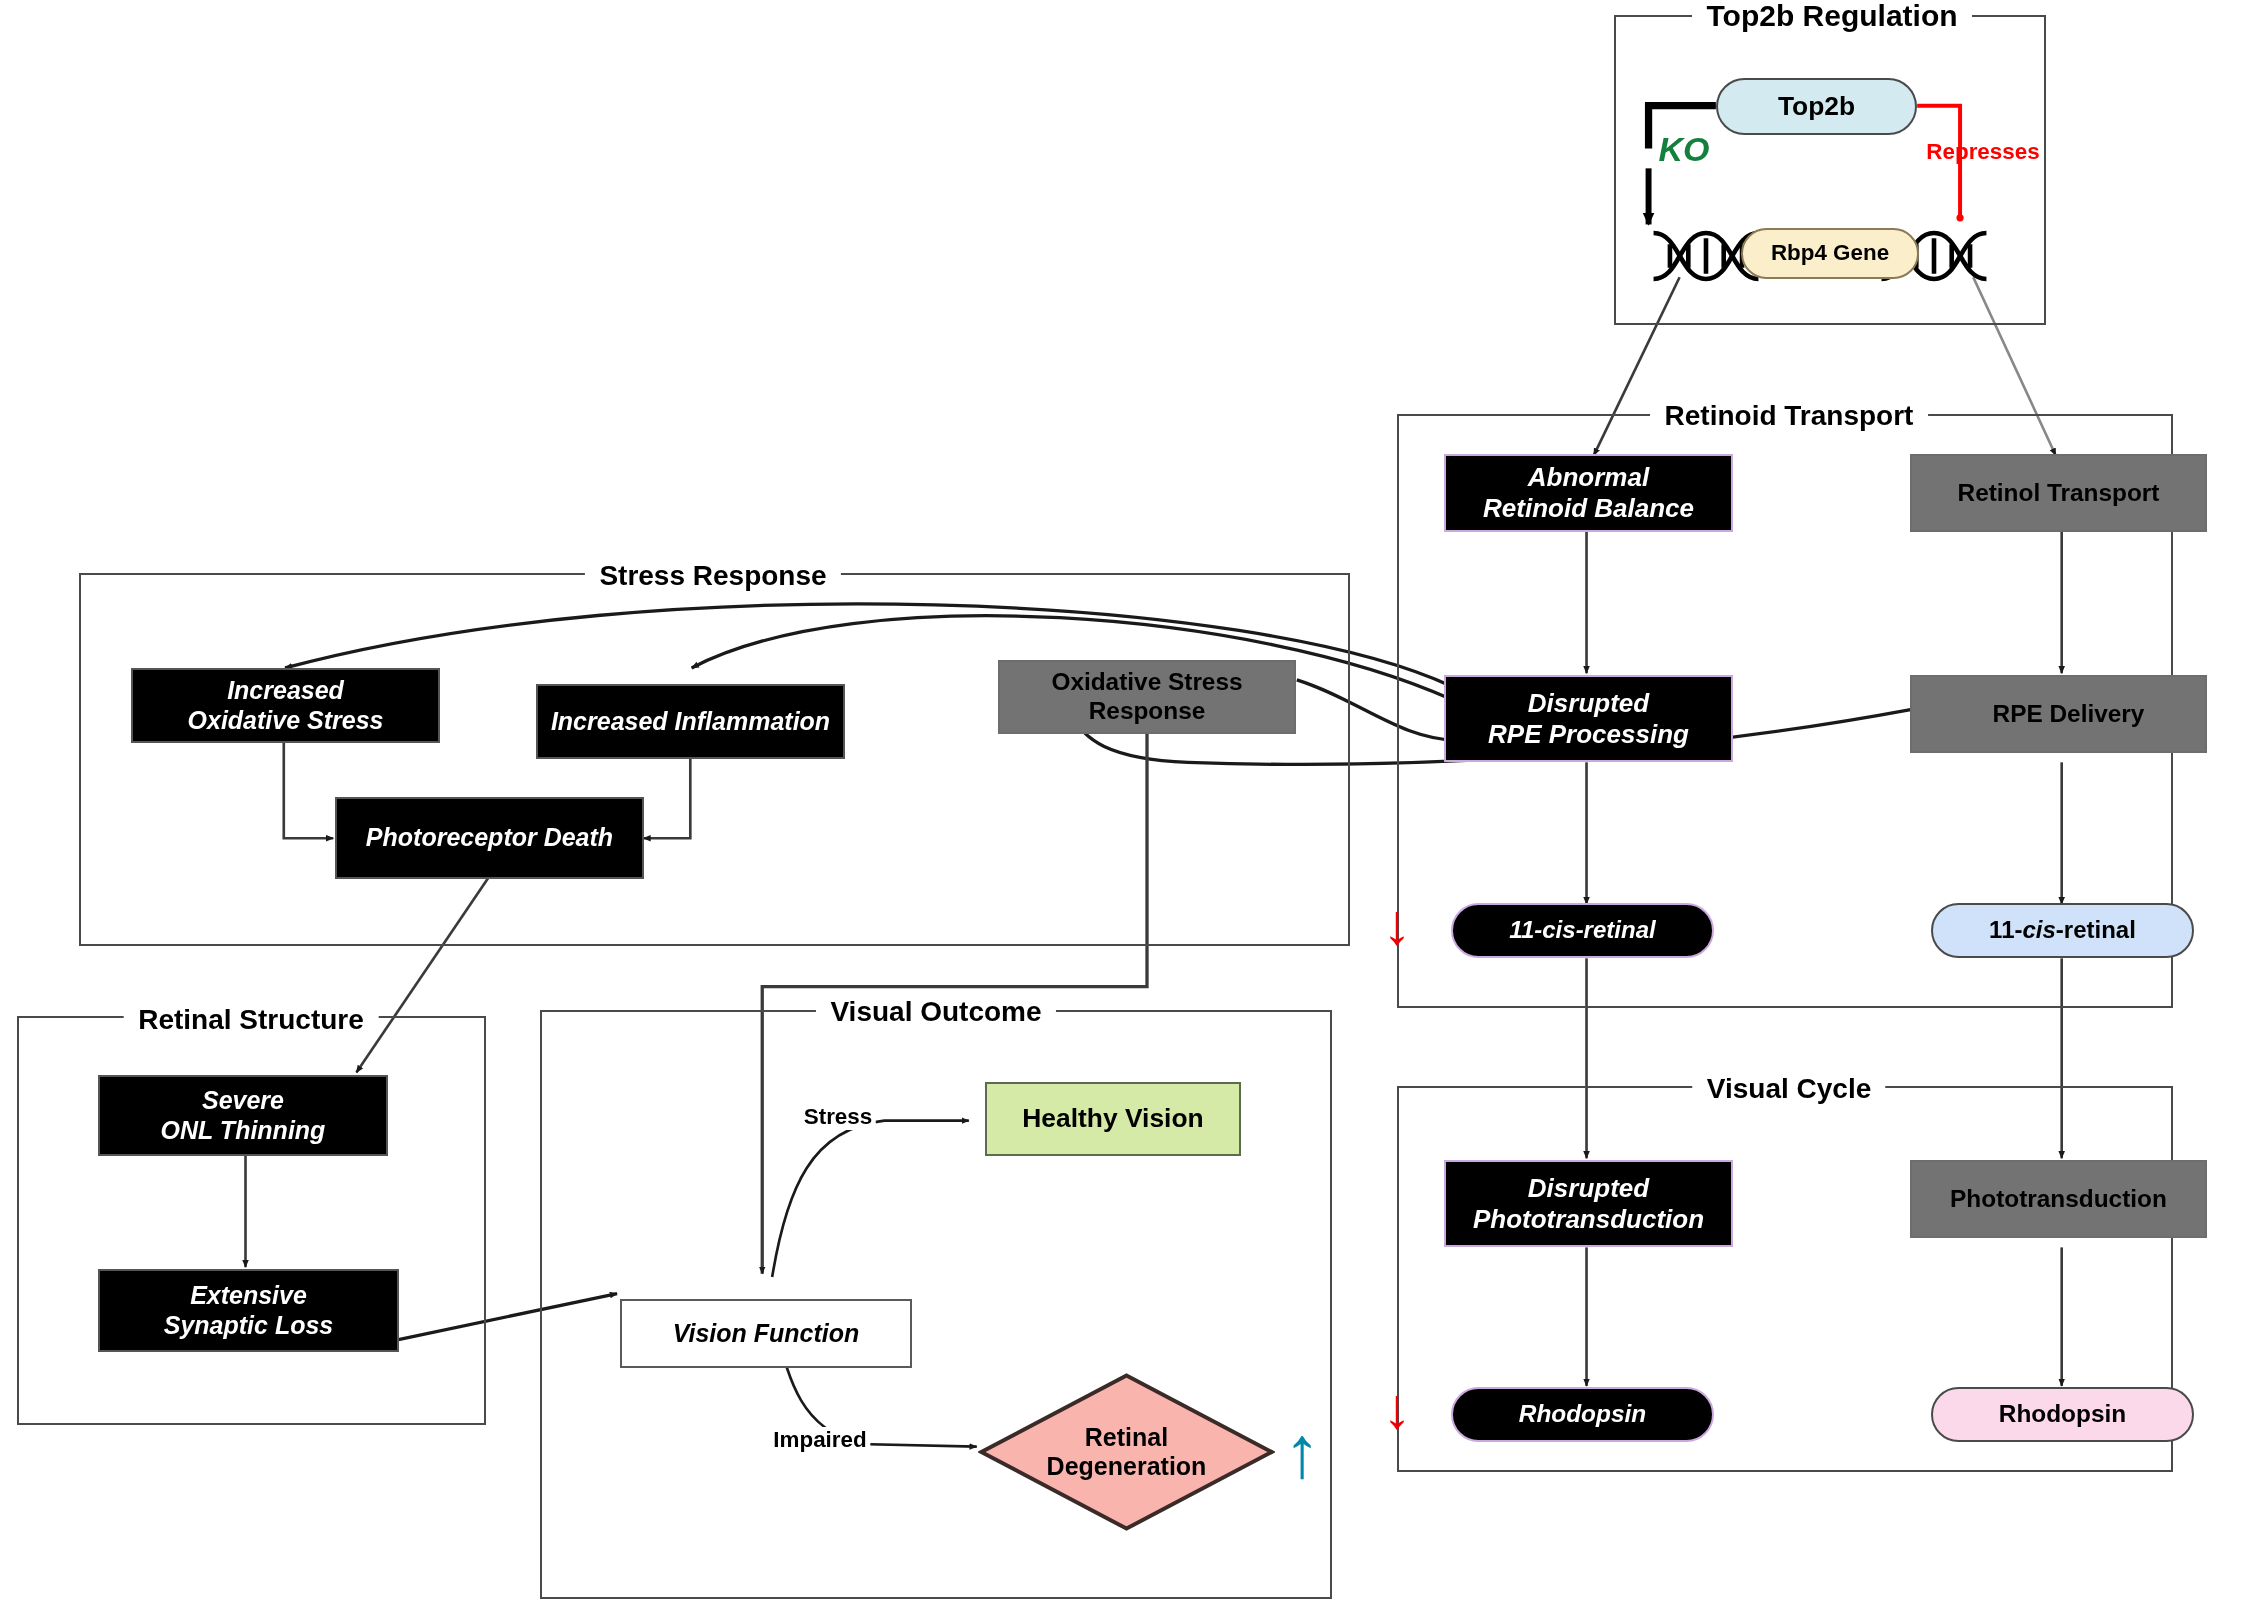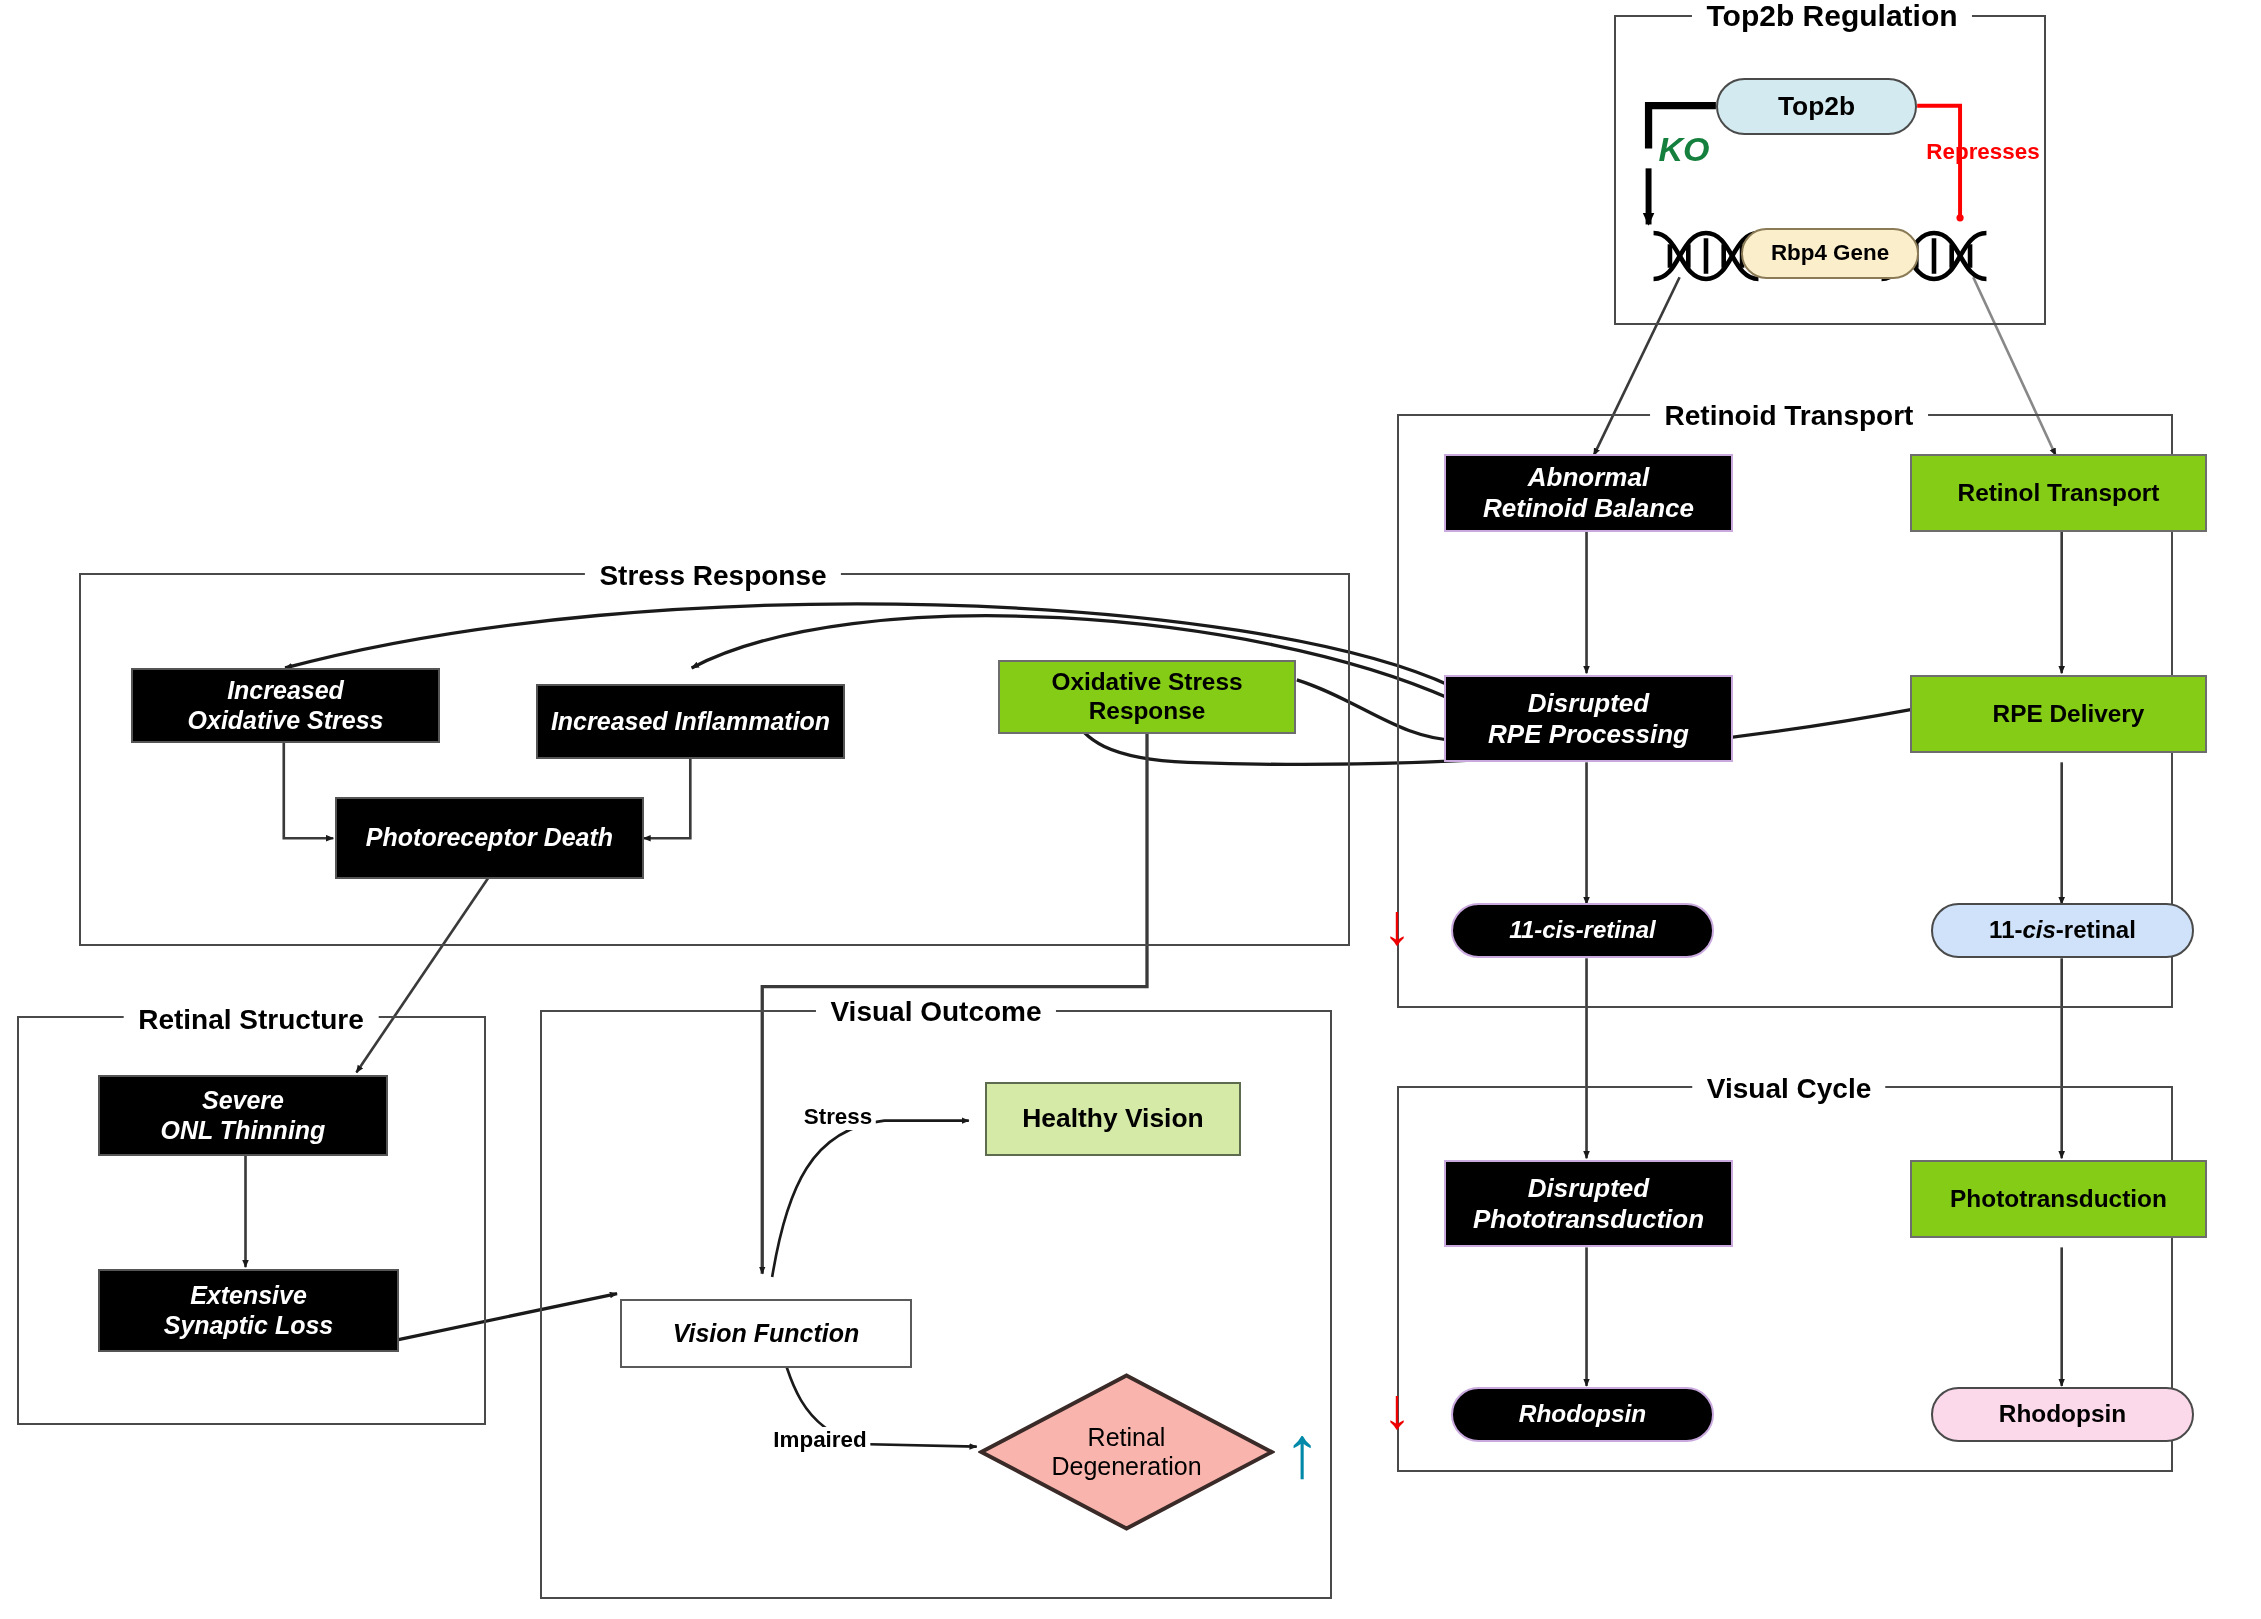--- a/index.html
+++ b/index.html
@@ -11,32 +11,32 @@
   .frame{position:absolute;border:2px solid #4a4a4a;background:transparent;box-sizing:border-box;}
   .frame-title{position:absolute;background:#fff;padding:0 14.5px;font-weight:bold;color:#000;
                white-space:nowrap;transform:translate(-50%,-50%);text-align:left;}
 
   
   .node{position:absolute;box-sizing:border-box;display:flex;align-items:center;justify-content:center;
         text-align:center;font-weight:bold;line-height:1.18;}
 
   .n-black{background:#000;color:#fff;border:2.6px solid #c9a9de;font-style:italic;}
   .n-blackplain{background:#000;color:#fff;border:2px solid #555;font-style:italic;}
-  .n-lav{background:#84cc16;color:#000;border:2.6px solid #6d6d6d;}
+  .n-lav{background:#737373;color:#000;border:2.6px solid #6d6d6d;}
   .n-white{background:#fff;color:#000;border:2.6px solid #5a5a5a;font-style:italic;}
   .n-green{background:#d5eaa6;color:#000;border:2.6px solid #5d6b4e;}
   .n-blue-pill{background:#cfe2f9;color:#000;border:2.6px solid #4a4a4a;border-radius:659px;}
   .n-pink-pill{background:#fbd9ea;color:#000;border:2.6px solid #4a4a4a;border-radius:659px;}
   .n-black-pill{background:#000;color:#fff;border:2.6px solid #c9a9de;border-radius:659px;font-style:italic;}
   .n-cyan-pill{background:#d3eaf0;color:#000;border:2.6px solid #4a4a4a;border-radius:659px;}
   .n-cream-pill{background:#fbeecb;color:#000;border:2.6px solid #8a7a55;border-radius:659px;}
 
   .diamond{position:absolute;}
   .diamond .lbl{position:absolute;left:0;top:0;width:100%;height:100%;display:flex;
-                align-items:center;justify-content:center;text-align:center;font-weight:normal;
+                align-items:center;justify-content:center;text-align:center;font-weight:bold;
                 color:#000;line-height:1.18;}
 
   
   .ftext{position:absolute;font-weight:bold;white-space:nowrap;transform:translate(-50%,-50%);}
   .ko-label{color:#15803d;font-style:italic;}
   .rep-label{color:#ff0000;}
   .edge-label{color:#000;font-weight:bold;background:#fff;padding:0 4px;}
 
   
   .dna{position:absolute;transform:translateY(-50%);}

